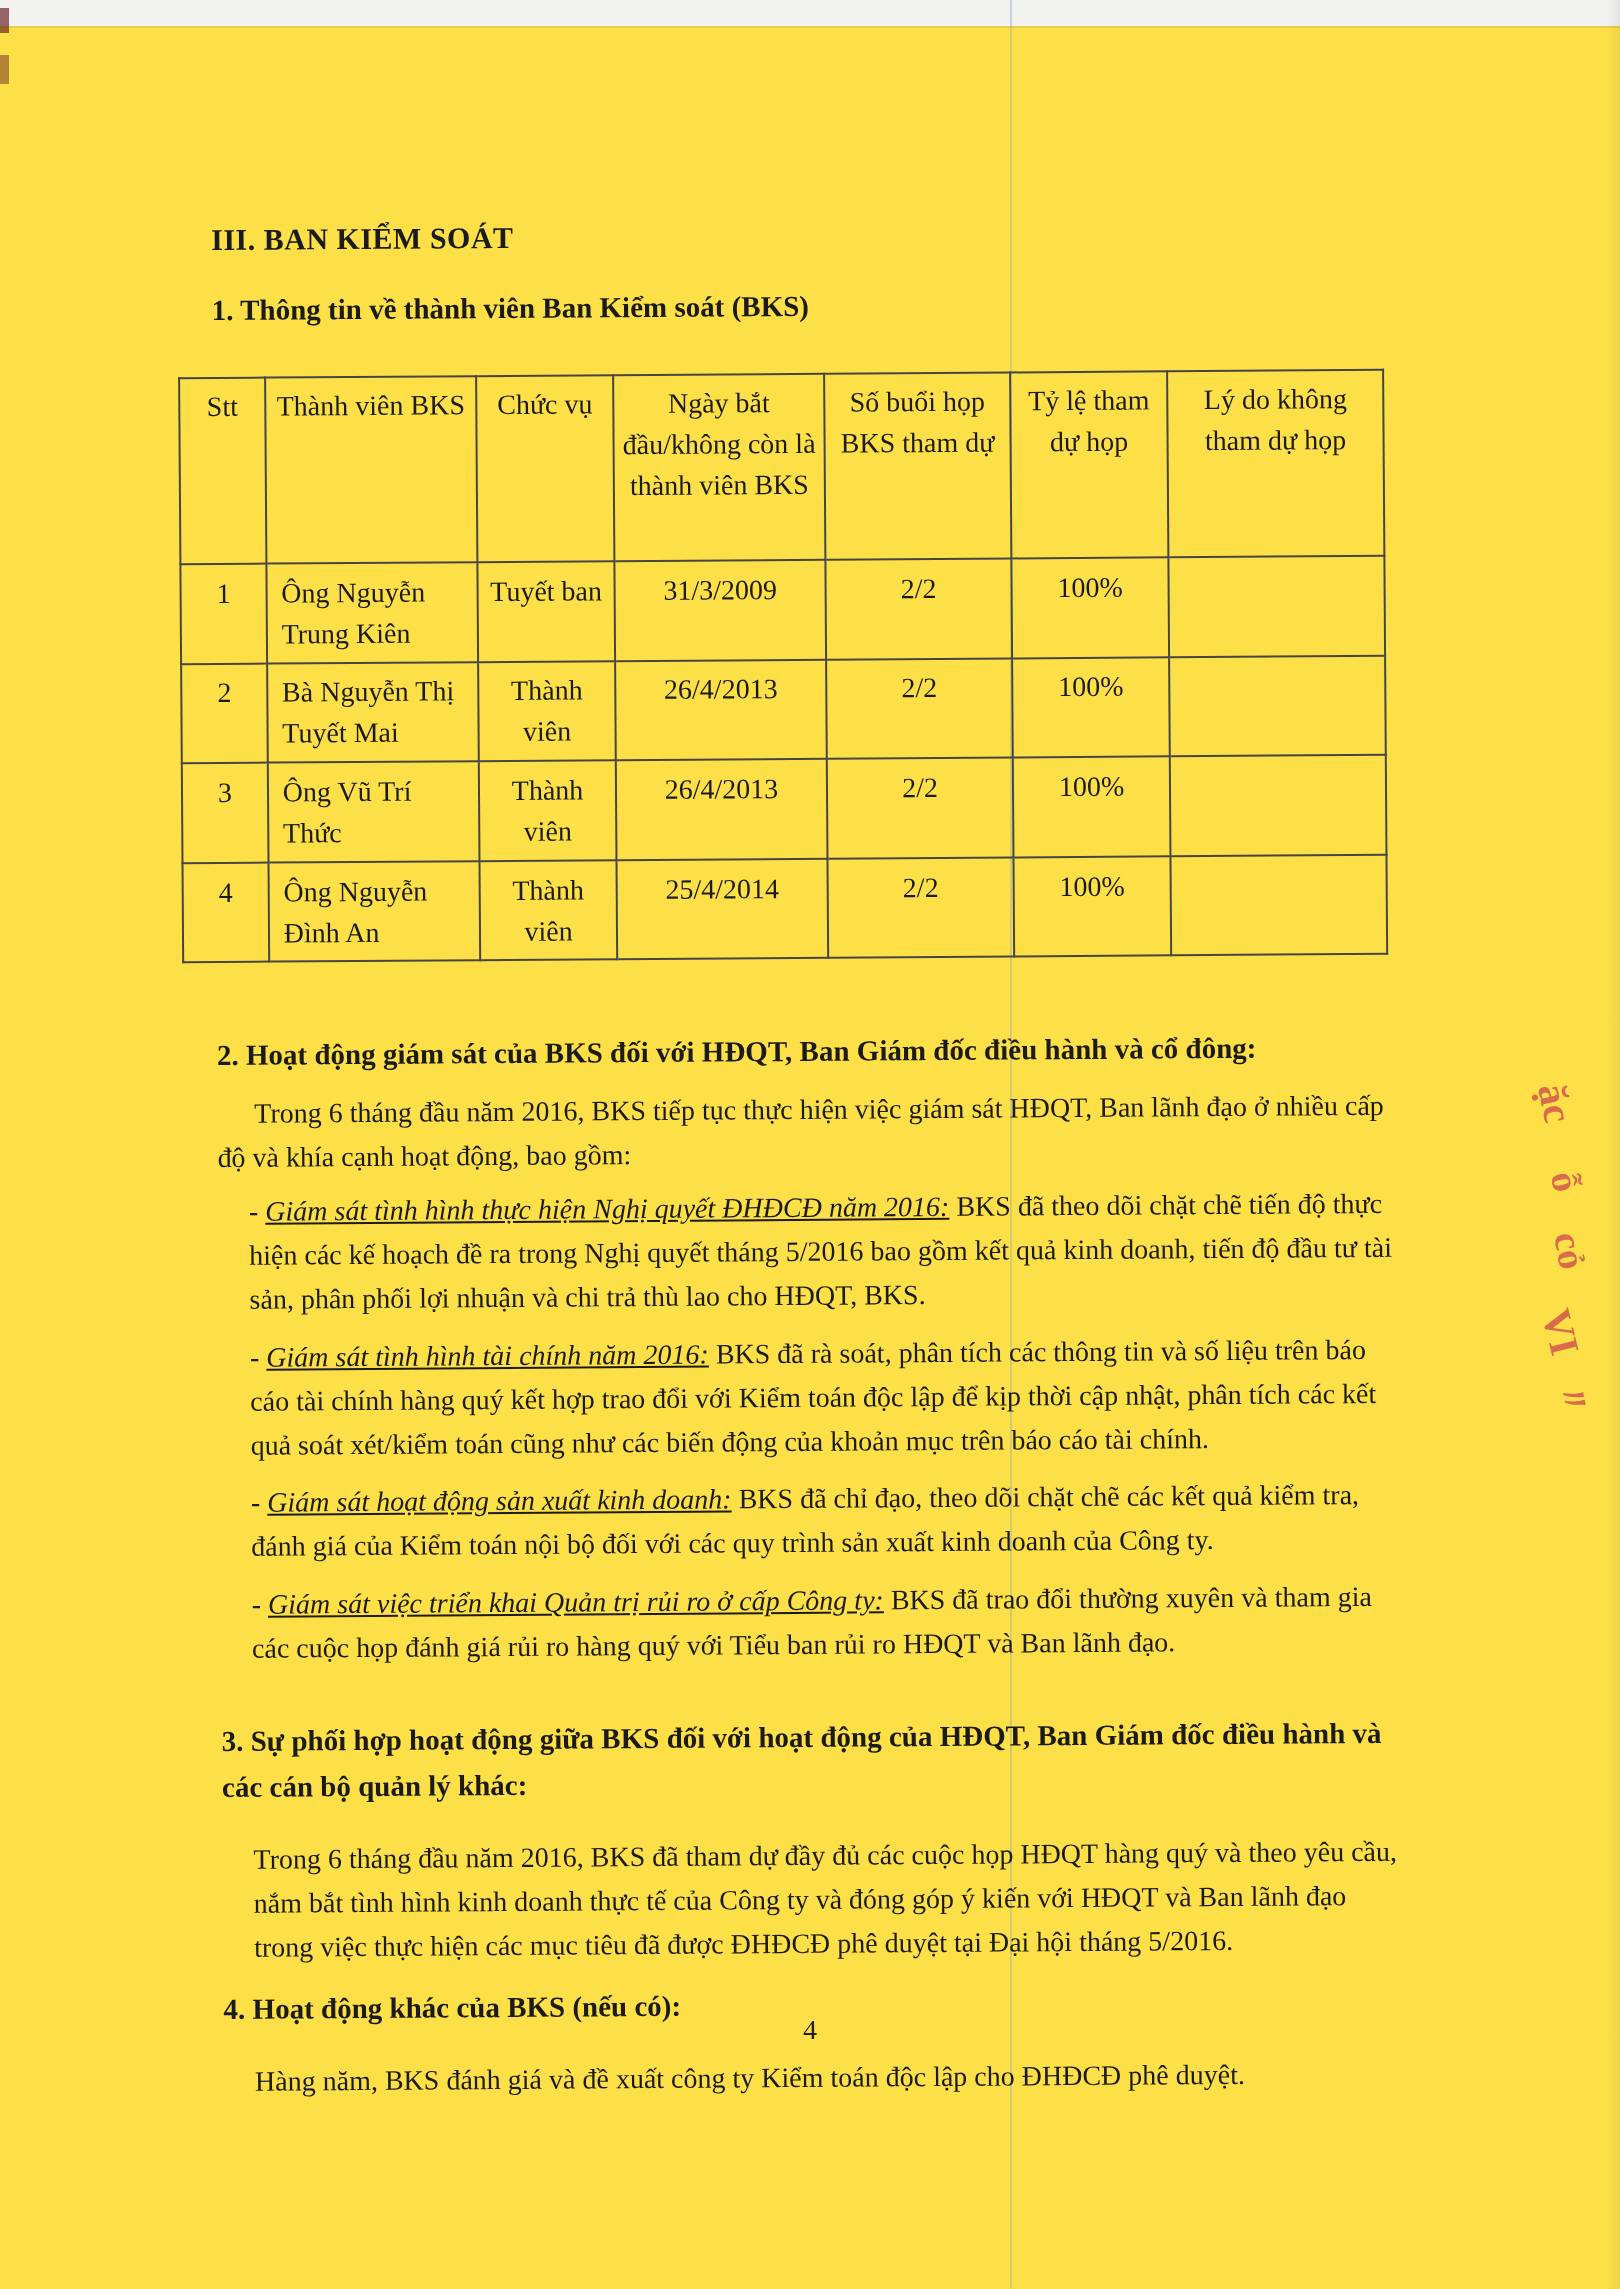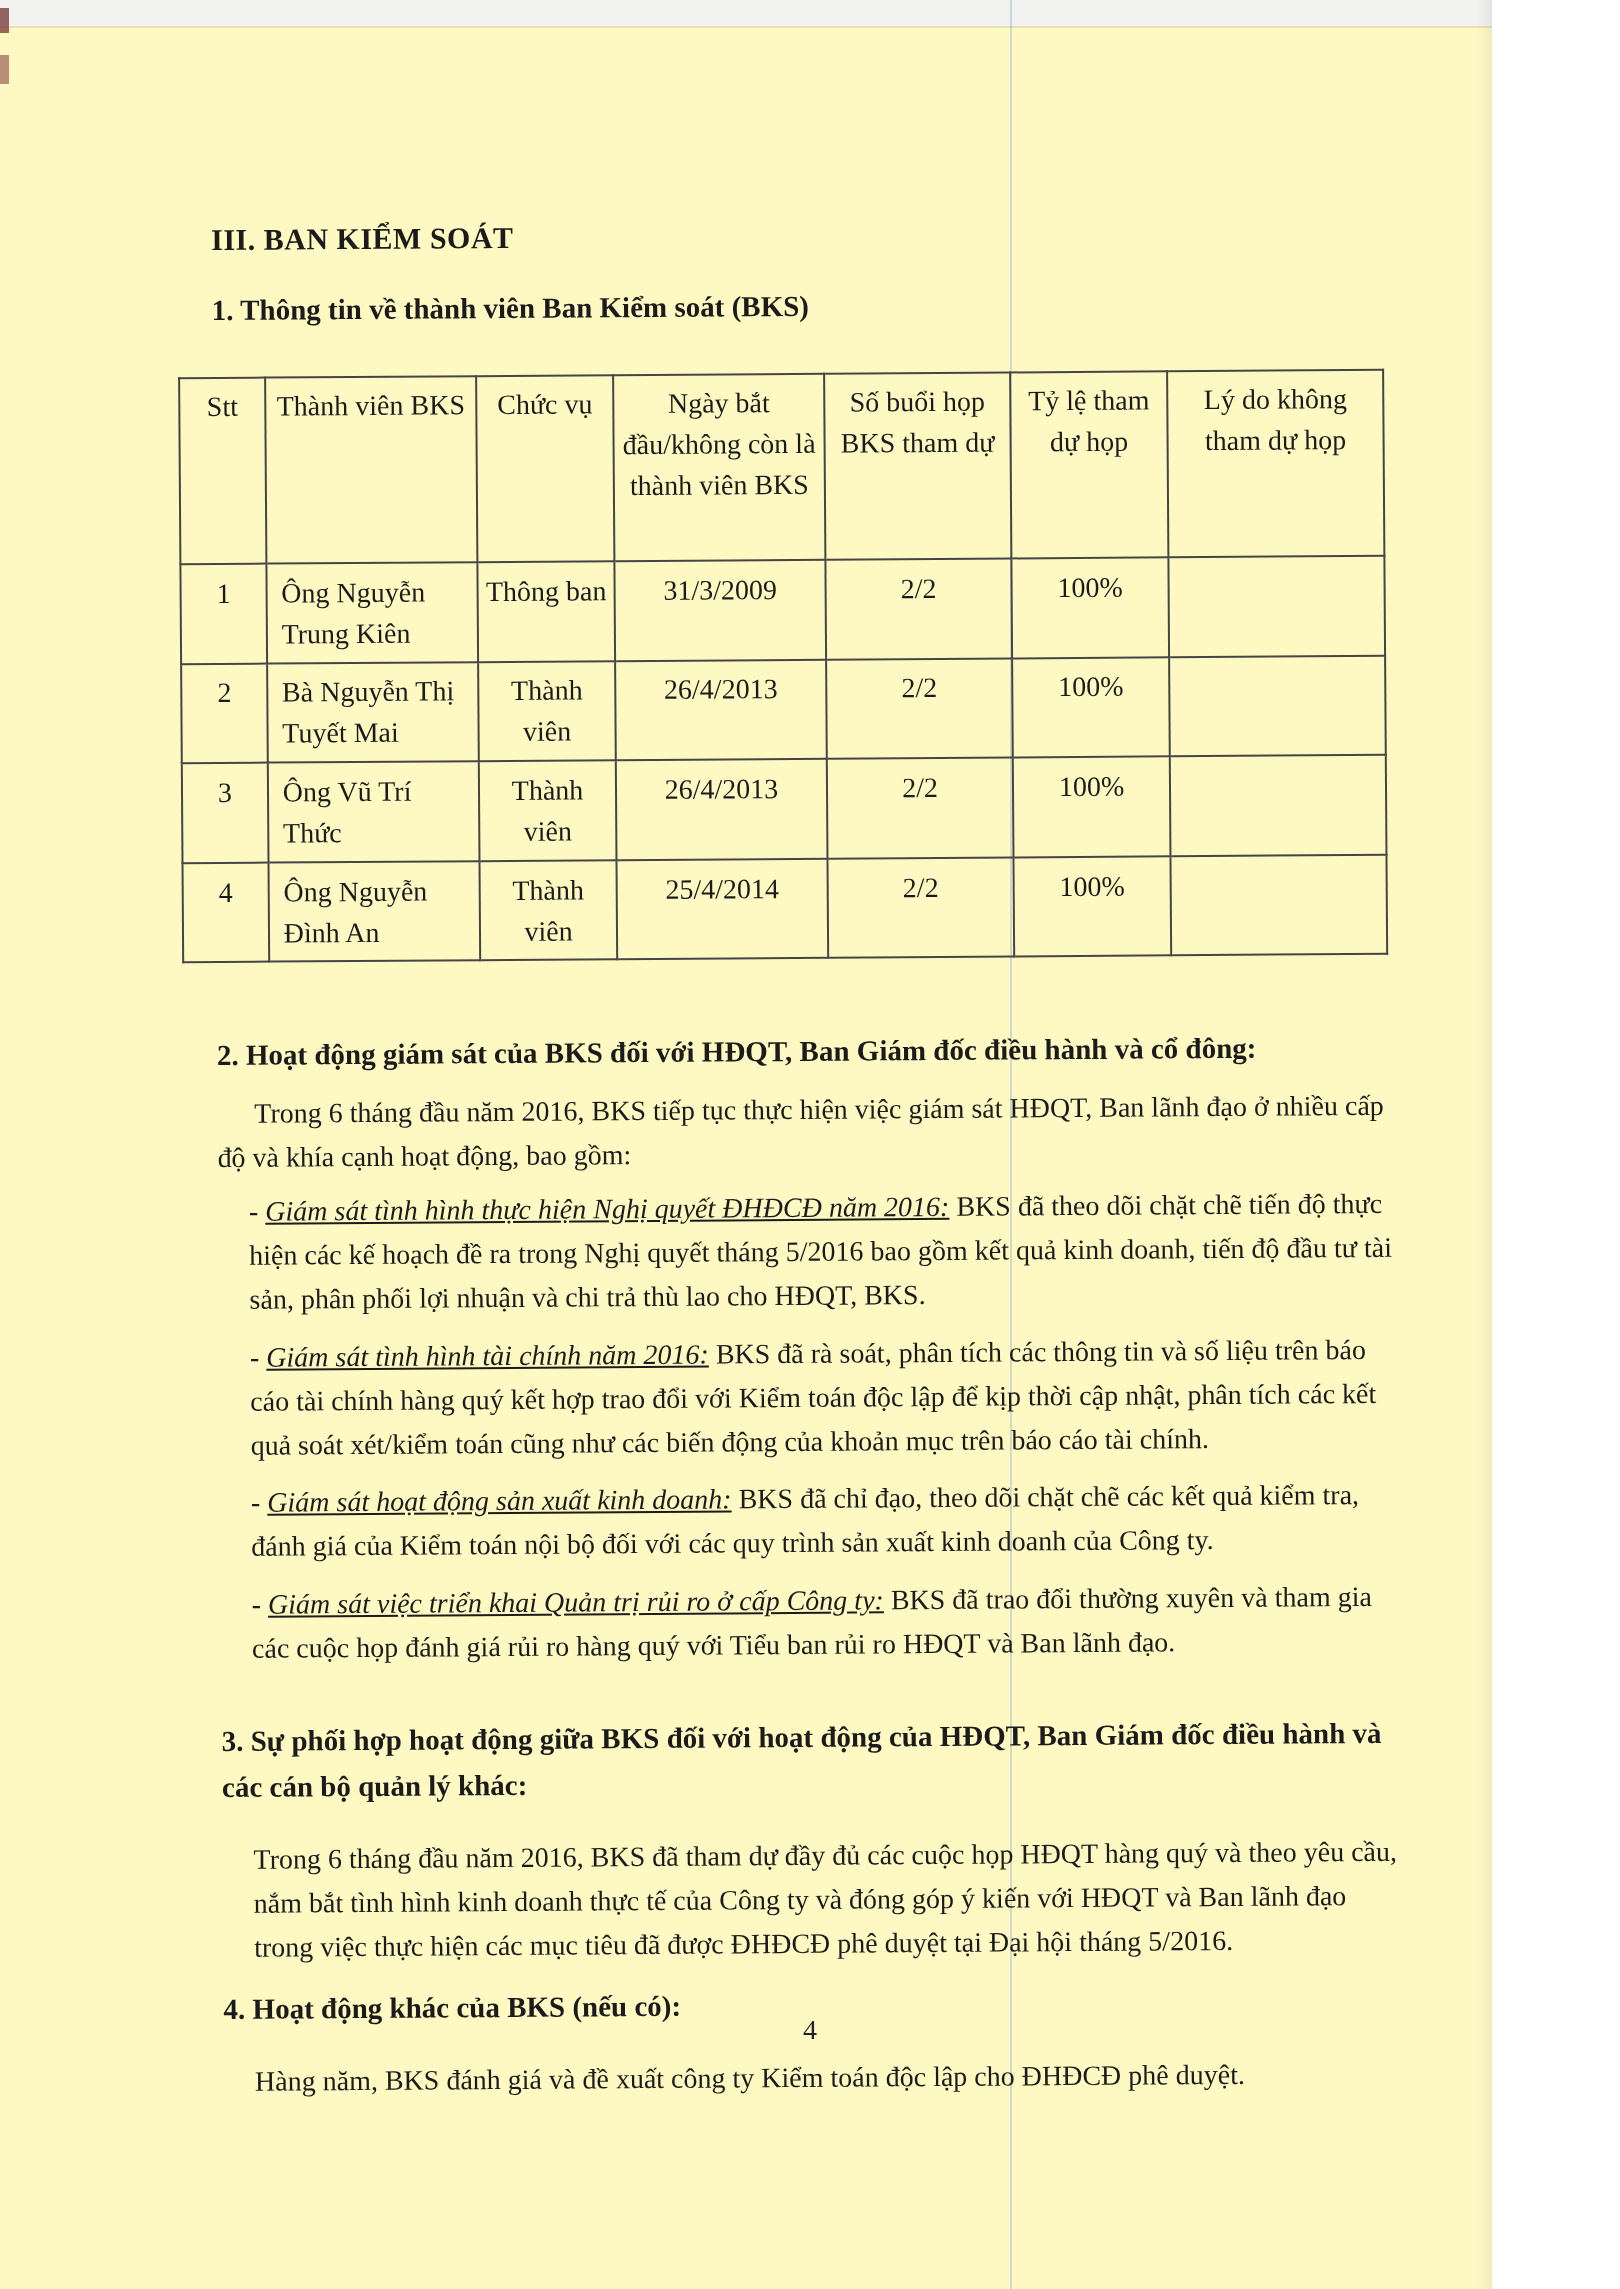--- a/index.html
+++ b/index.html
@@ -1,18 +1,18 @@
 <!DOCTYPE html>
 <html><head>
 <meta charset="utf-8">
 <style>
   html,body { margin:0; padding:0; background:#ffffff; }
   .sheet {
-    position:relative; width:1492px; height:2290px;
-    background:#fef9c3; overflow:hidden;
+    position:relative; width:1620px; height:2290px;
+    background:#fde047; overflow:hidden;
     font-family:"Liberation Serif", serif; color:#1b1b1b;
   }
   
   .top-band { position:absolute; top:0; left:0; width:100%; height:25.5px; background:#f2f2f0; }
   .top-edge-line { position:absolute; top:25.5px; left:0; width:100%; height:2px; background:rgba(90,90,90,0.14); }
   .fold-line { position:absolute; top:0; left:1010px; width:2px; height:100%; opacity:0.35; }
   .right-shade { position:absolute; top:0; right:0; width:13.7px; height:100%;
                  background:linear-gradient(to right, rgba(0,0,0,0), rgba(0,0,0,0.06)); }
   .edge-mark { position:absolute; left:0; width:8.8px; background:#6d2626; }
   .edge-mark.m1 { top:7.8px; height:25.5px; opacity:.7; }
@@ -88,21 +88,21 @@
           <th>Ngày bắt đầu/không còn là thành viên BKS</th>
           <th>Số buổi họp BKS tham dự</th>
           <th>Tỷ lệ tham dự họp</th>
           <th>Lý do không tham dự họp</th>
         </tr>
       </thead>
       <tbody>
         <tr>
           <td>1</td>
           <td class="name">Ông Nguyễn Trung Kiên</td>
-          <td>Thông ban</td>
+          <td>Tuyết ban</td>
           <td>31/3/2009</td>
           <td>2/2</td>
           <td>100%</td>
           <td></td>
         </tr>
         <tr>
           <td>2</td>
           <td class="name">Bà Nguyễn Thị Tuyết Mai</td>
           <td>Thành viên</td>
           <td>26/4/2013</td>

